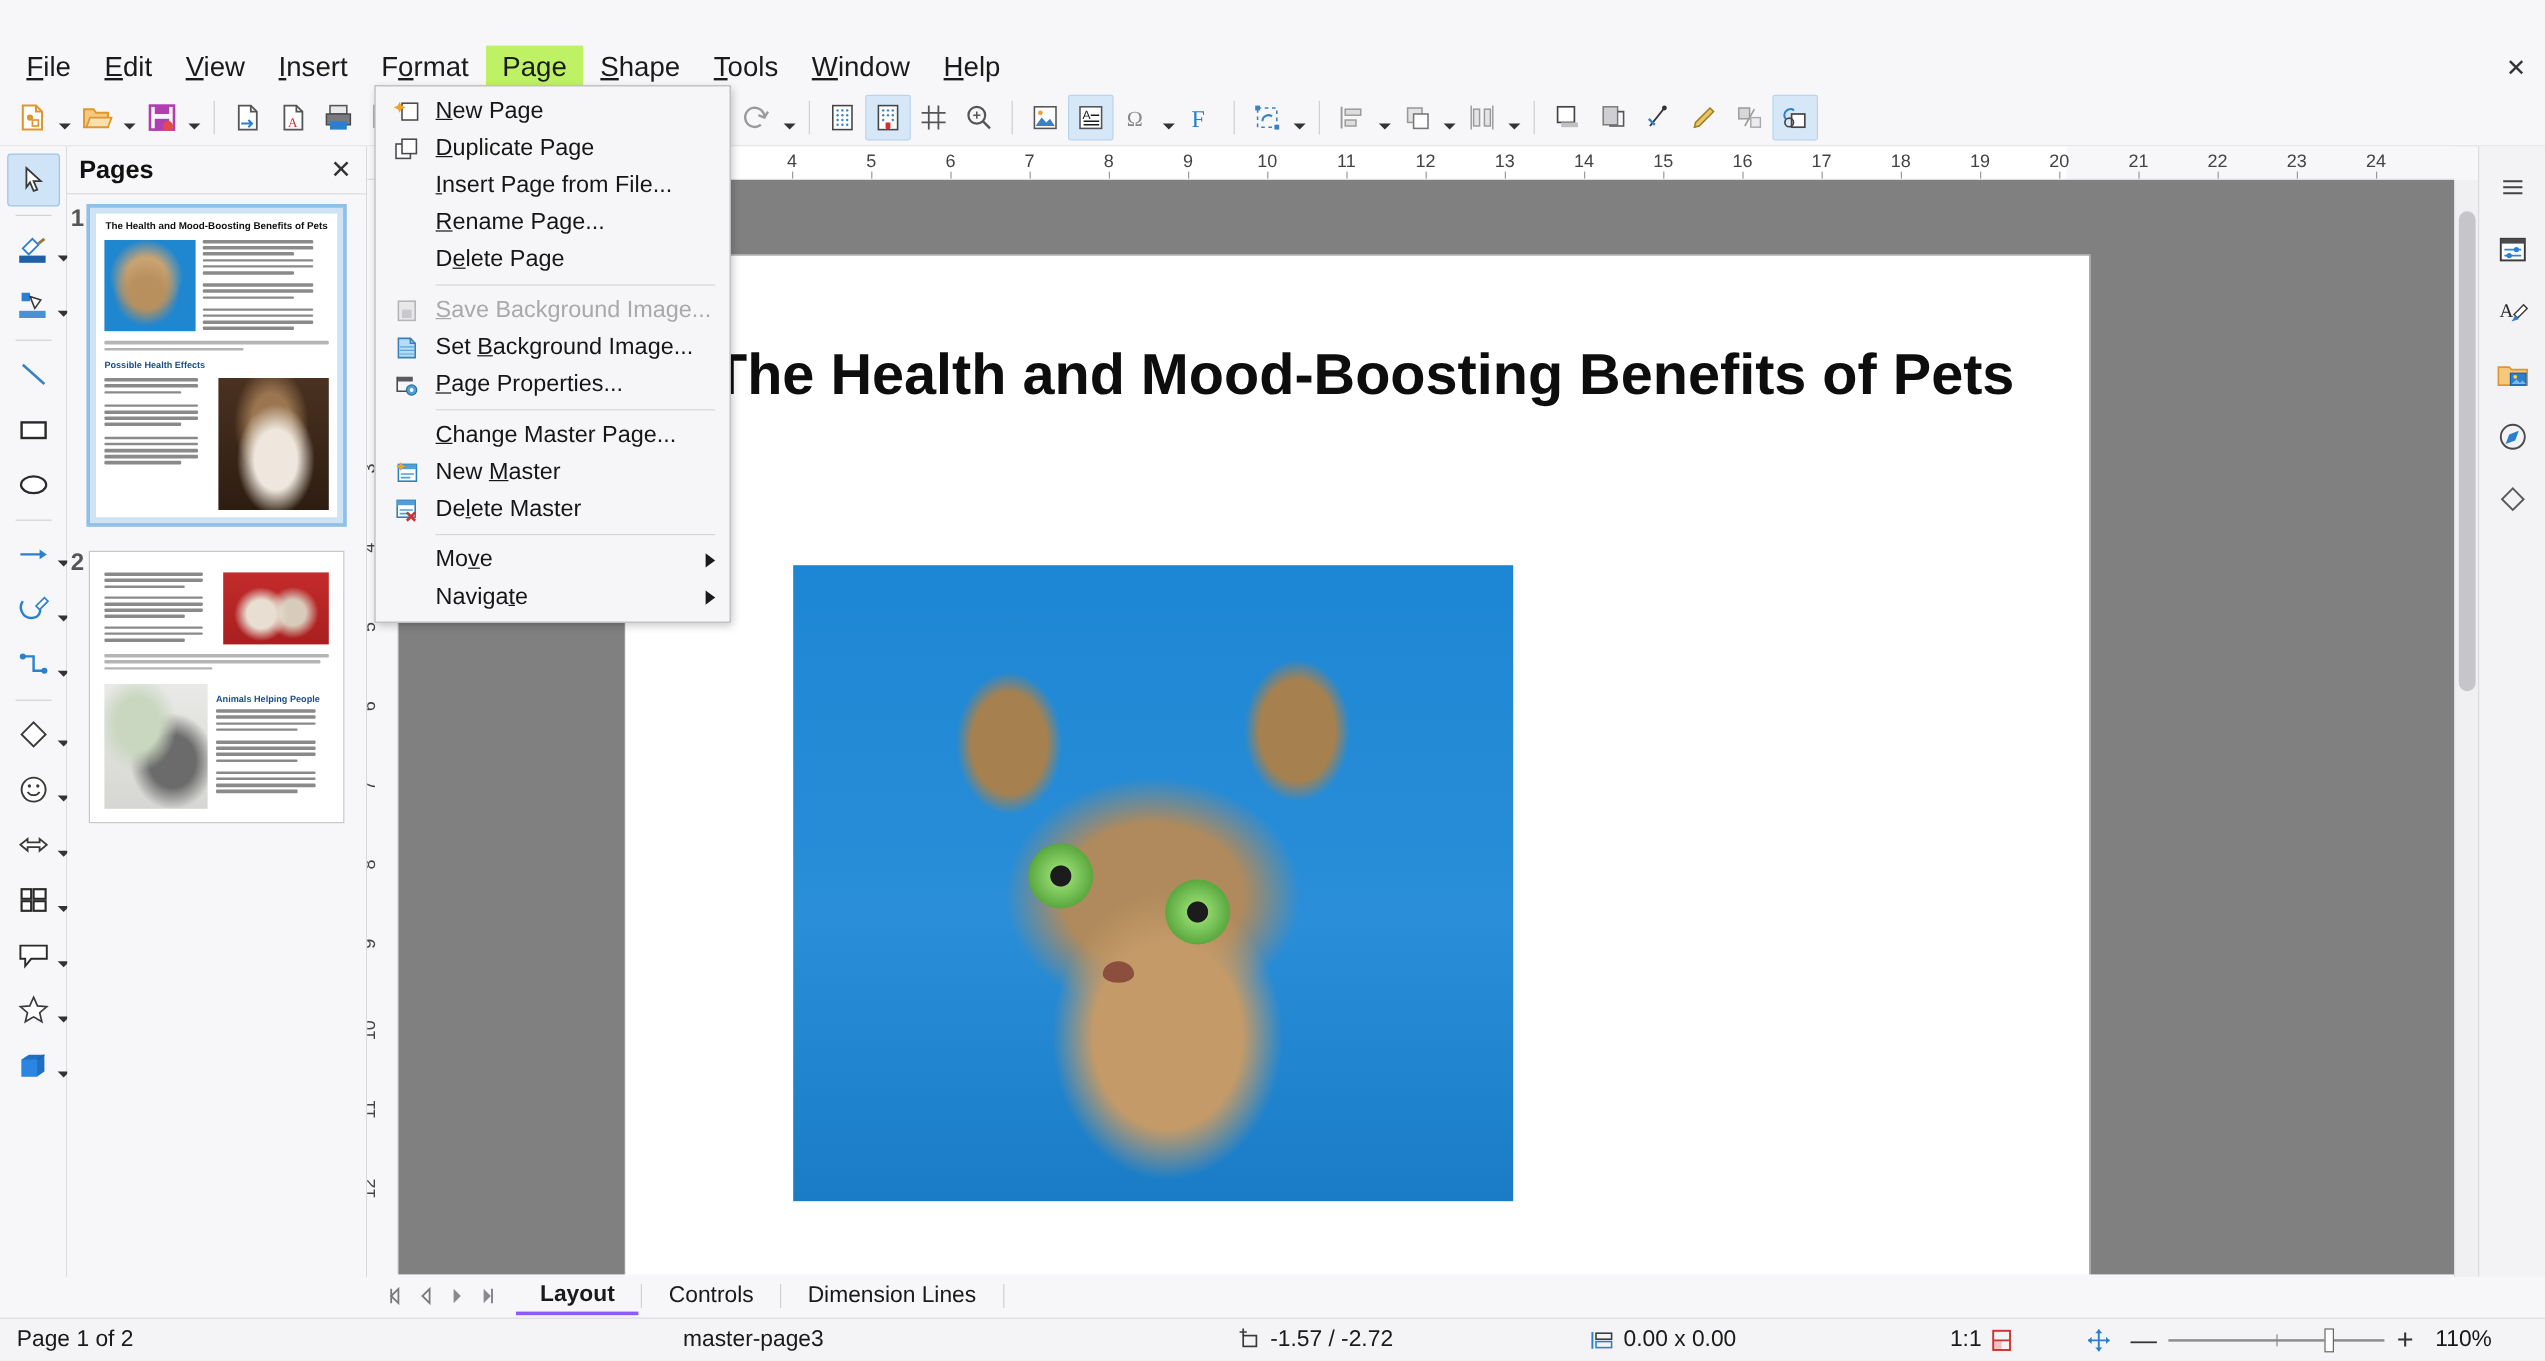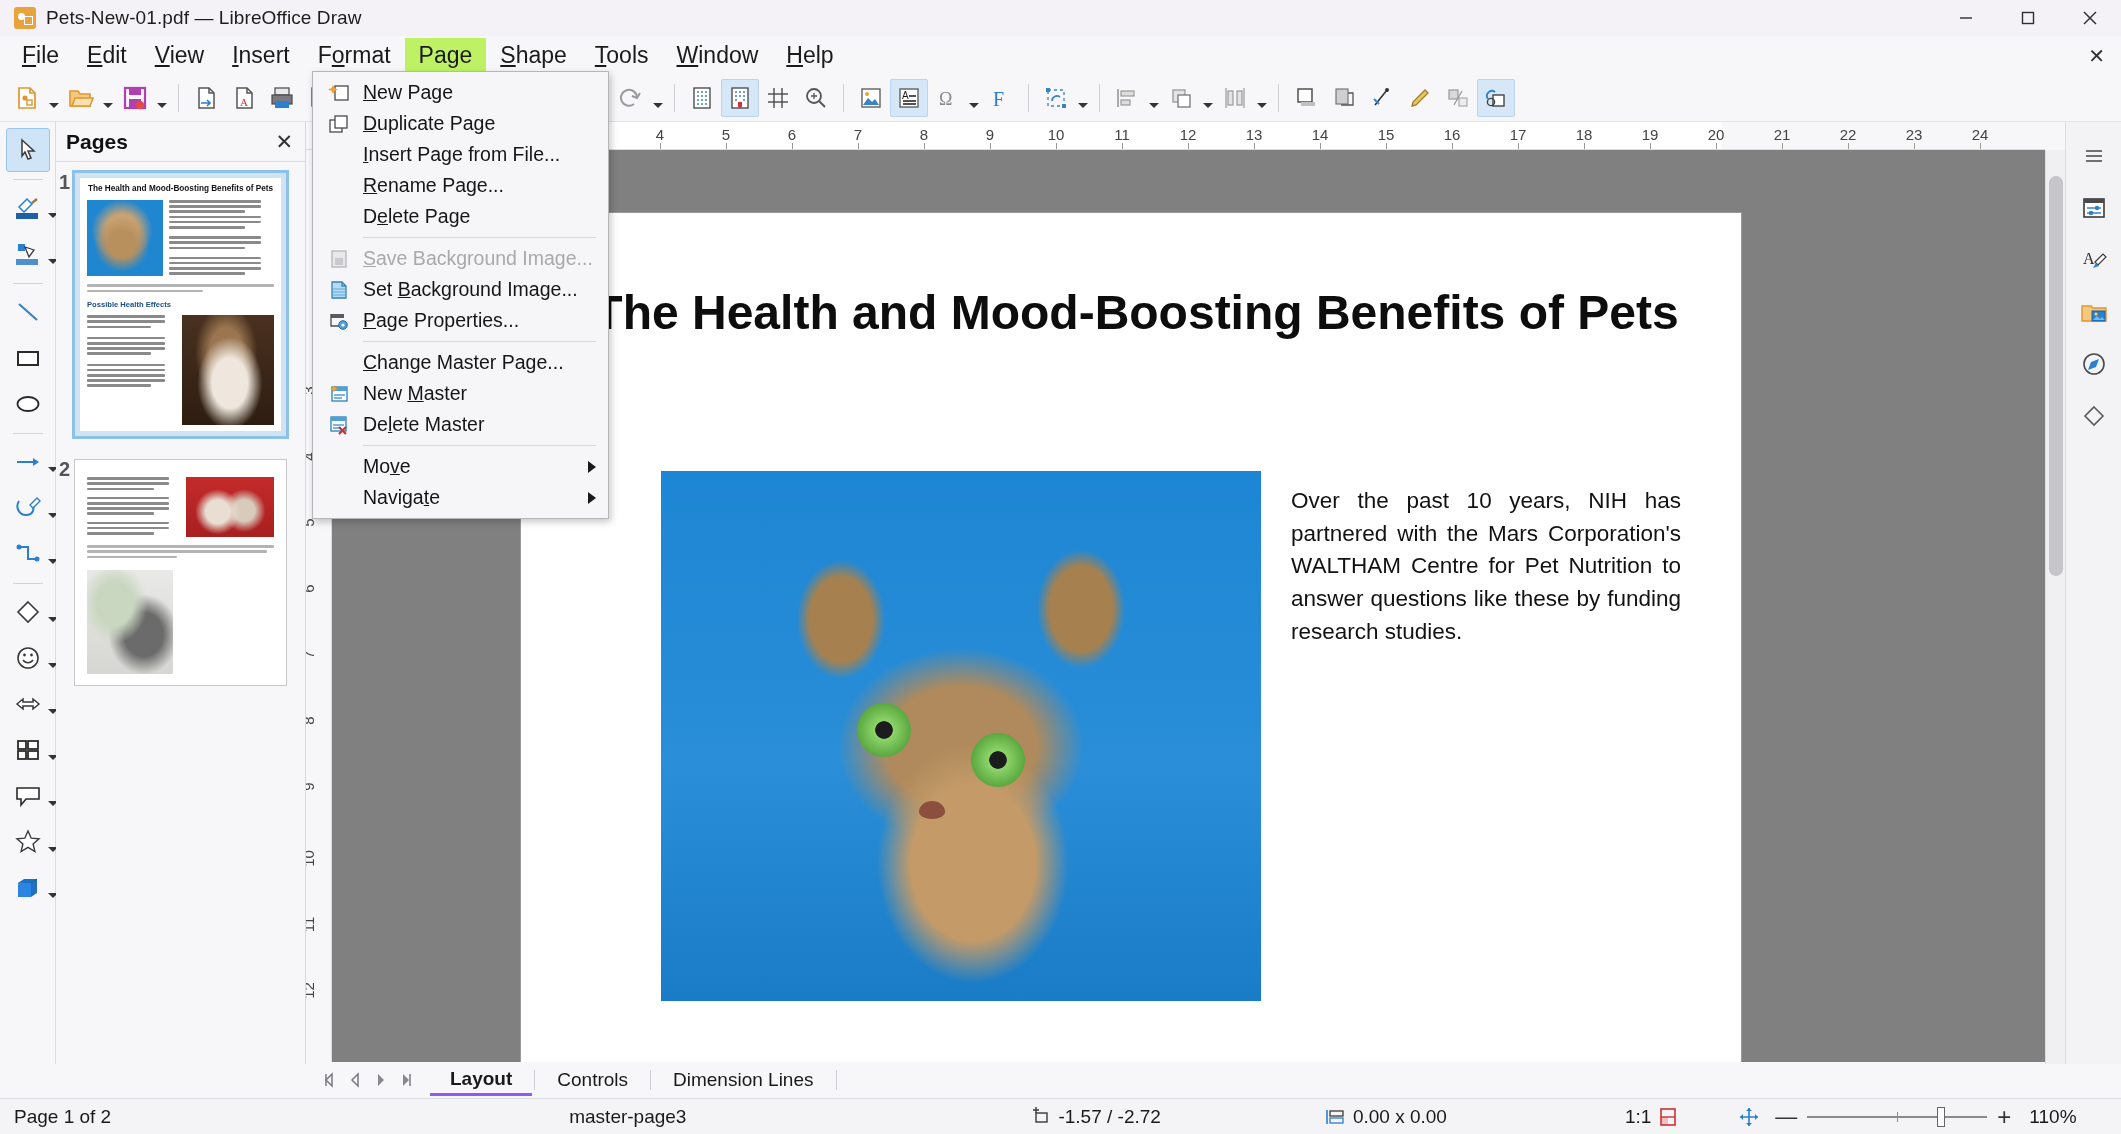--- a/index.html
+++ b/index.html
@@ -275,42 +275,20 @@
   .dd-sep{ height:1px; background:#d6d6da; margin:5px 12px 5px 50px; }
   .dd-sub{ margin-left:auto; width:0;height:0;
     border-top:6px solid transparent;border-bottom:6px solid transparent;
     border-left:8px solid #1a1a1a; }
 </style>
 </head>
 <body>
 
 <div class="app">
 
-  <div class="titlebar">
-    <div class="ticon"></div>
-    <div class="title-text">Pets-New-01.pdf — LibreOffice Draw</div>
-    <div class="winbtns">
-      <div class="winbtn">
-        <svg width="20" height="20" viewBox="0 0 20 20">
-            <line x1="4" y1="10" x2="16" y2="10" stroke="#303030" stroke-width="1.4"></line>
-          </svg>
-      </div>
-      <div class="winbtn">
-        <svg width="20" height="20" viewBox="0 0 20 20">
-            <rect x="4.5" y="4.5" width="11" height="11" fill="none" stroke="#303030" stroke-width="1.4"></rect>
-          </svg>
-      </div>
-      <div class="winbtn close">
-        <svg width="22" height="22" viewBox="0 0 22 22">
-            <line x1="5" y1="5" x2="17" y2="17" stroke="#303030" stroke-width="1.5"></line>
-            <line x1="17" y1="5" x2="5" y2="17" stroke="#303030" stroke-width="1.5"></line>
-          </svg>
-      </div>
-    </div>
-  </div>
 
   <div class="menubar">
     <div class="mi"><u>F</u><span title="File">ile</span></div>
     <div class="mi"><u>E</u>dit</div>
     <div class="mi"><u>V</u>iew</div>
     <div class="mi"><u>I</u>nsert</div>
     <div class="mi">F<u>o</u>rmat</div>
     <div class="mi active">Pa<u>g</u>e</div>
     <div class="mi"><u>S</u>hape</div>
     <div class="mi"><u>T</u>ools</div>
@@ -781,20 +759,37 @@
             </div>
             <div class="mini-img-santa"></div>
           </div>
           <div style="margin-top:8px">
             <div class="ln g" style="width:100%"></div>
               <div class="ln g" style="width:96%"></div>
               <div class="ln g" style="width:48%"></div>
           </div>
           <div style="display:flex;gap:7px;margin-top:12px">
             <div class="mini-img-plant"></div>
+            <div style="flex:1">
+              <div class="mini-sub">Animals Helping People</div>
+              <div class="ln m"></div>
+                <div class="ln m"></div>
+                <div class="ln m"></div>
+                <div class="ln s"></div>
+              <div style="height:5px"></div>
+              <div class="ln m"></div>
+                <div class="ln m"></div>
+                <div class="ln m"></div>
+                <div class="ln s"></div>
+              <div style="height:5px"></div>
+              <div class="ln m"></div>
+                <div class="ln m"></div>
+                <div class="ln m"></div>
+                <div class="ln s"></div>
+            </div>
           </div>
         </div>
       </div>
 
     </div>
   </div>
 
   <div class="ruler-h">
     <div class="band" style="left:178px;width:1238px;"></div>
     <div class="rh-tick" style="left:222px">2</div>
@@ -861,21 +856,20 @@
   <div class="canvas-area">
     <div class="page-sheet">
       <div class="page-inner">
         <div class="doc-title">The Health and Mood-Boosting Benefits of Pets</div>
         <div class="cat-photo">
           <div class="cat-eye l"></div>
           <div class="cat-eye r"></div>
           <div class="cat-nose"></div>
         </div>
         <div class="body-col">
-          <p class="jst">Over  the  past  10  years,  NIH  has partnered with the Mars Corporation's WALTHAM Centre for  Pet  Nutrition  to answer  questions  like these by funding research studies.</p>
         </div>
       </div>
     </div>
   </div>
 
   <div class="vsb">
     <div class="thumb2"></div>
   </div>
   <div class="hsb">
     <div class="thumb2"></div>

